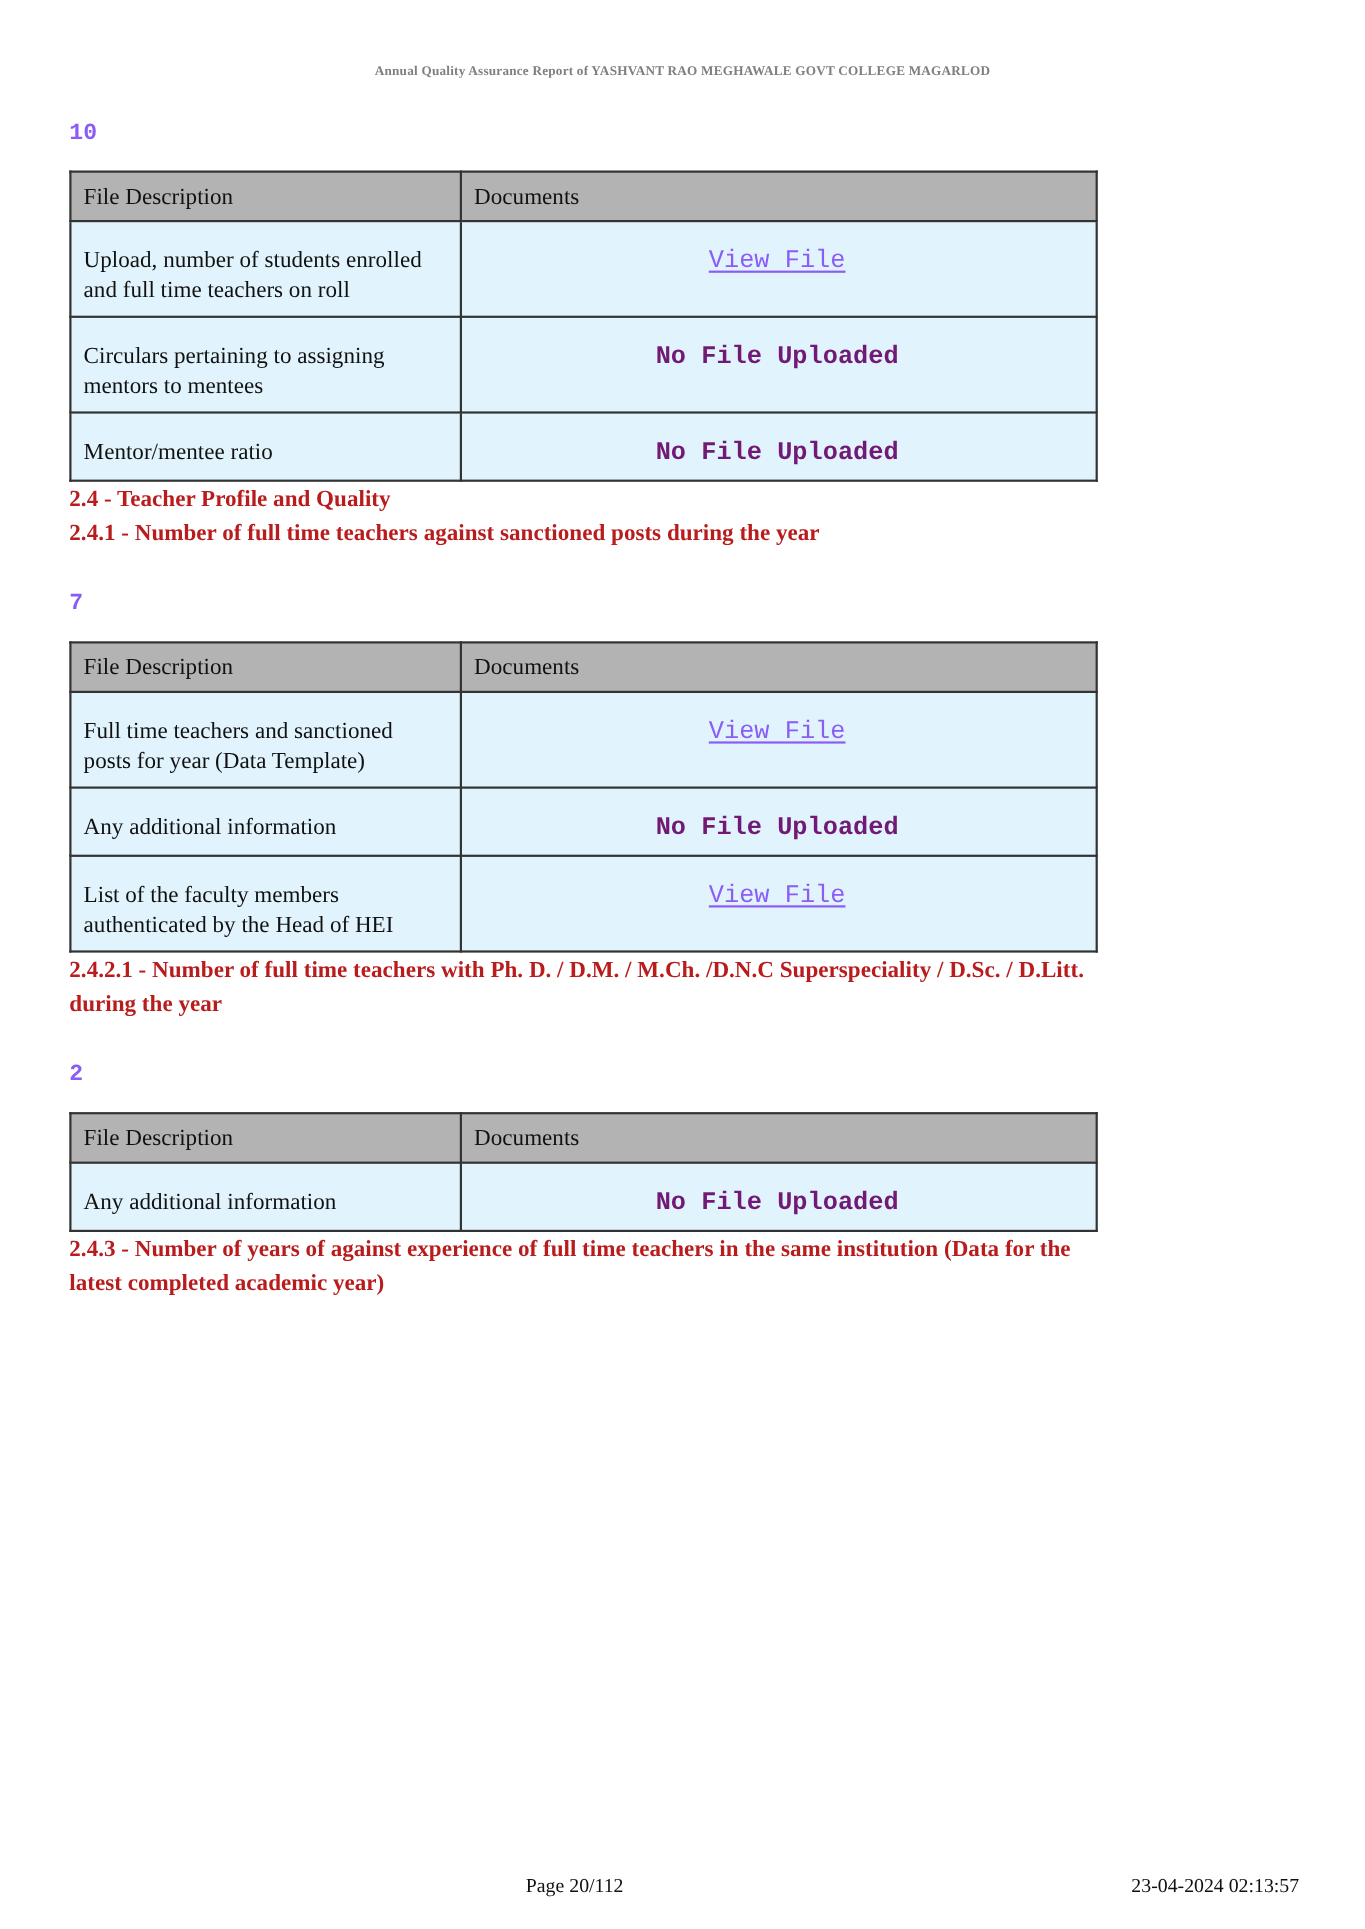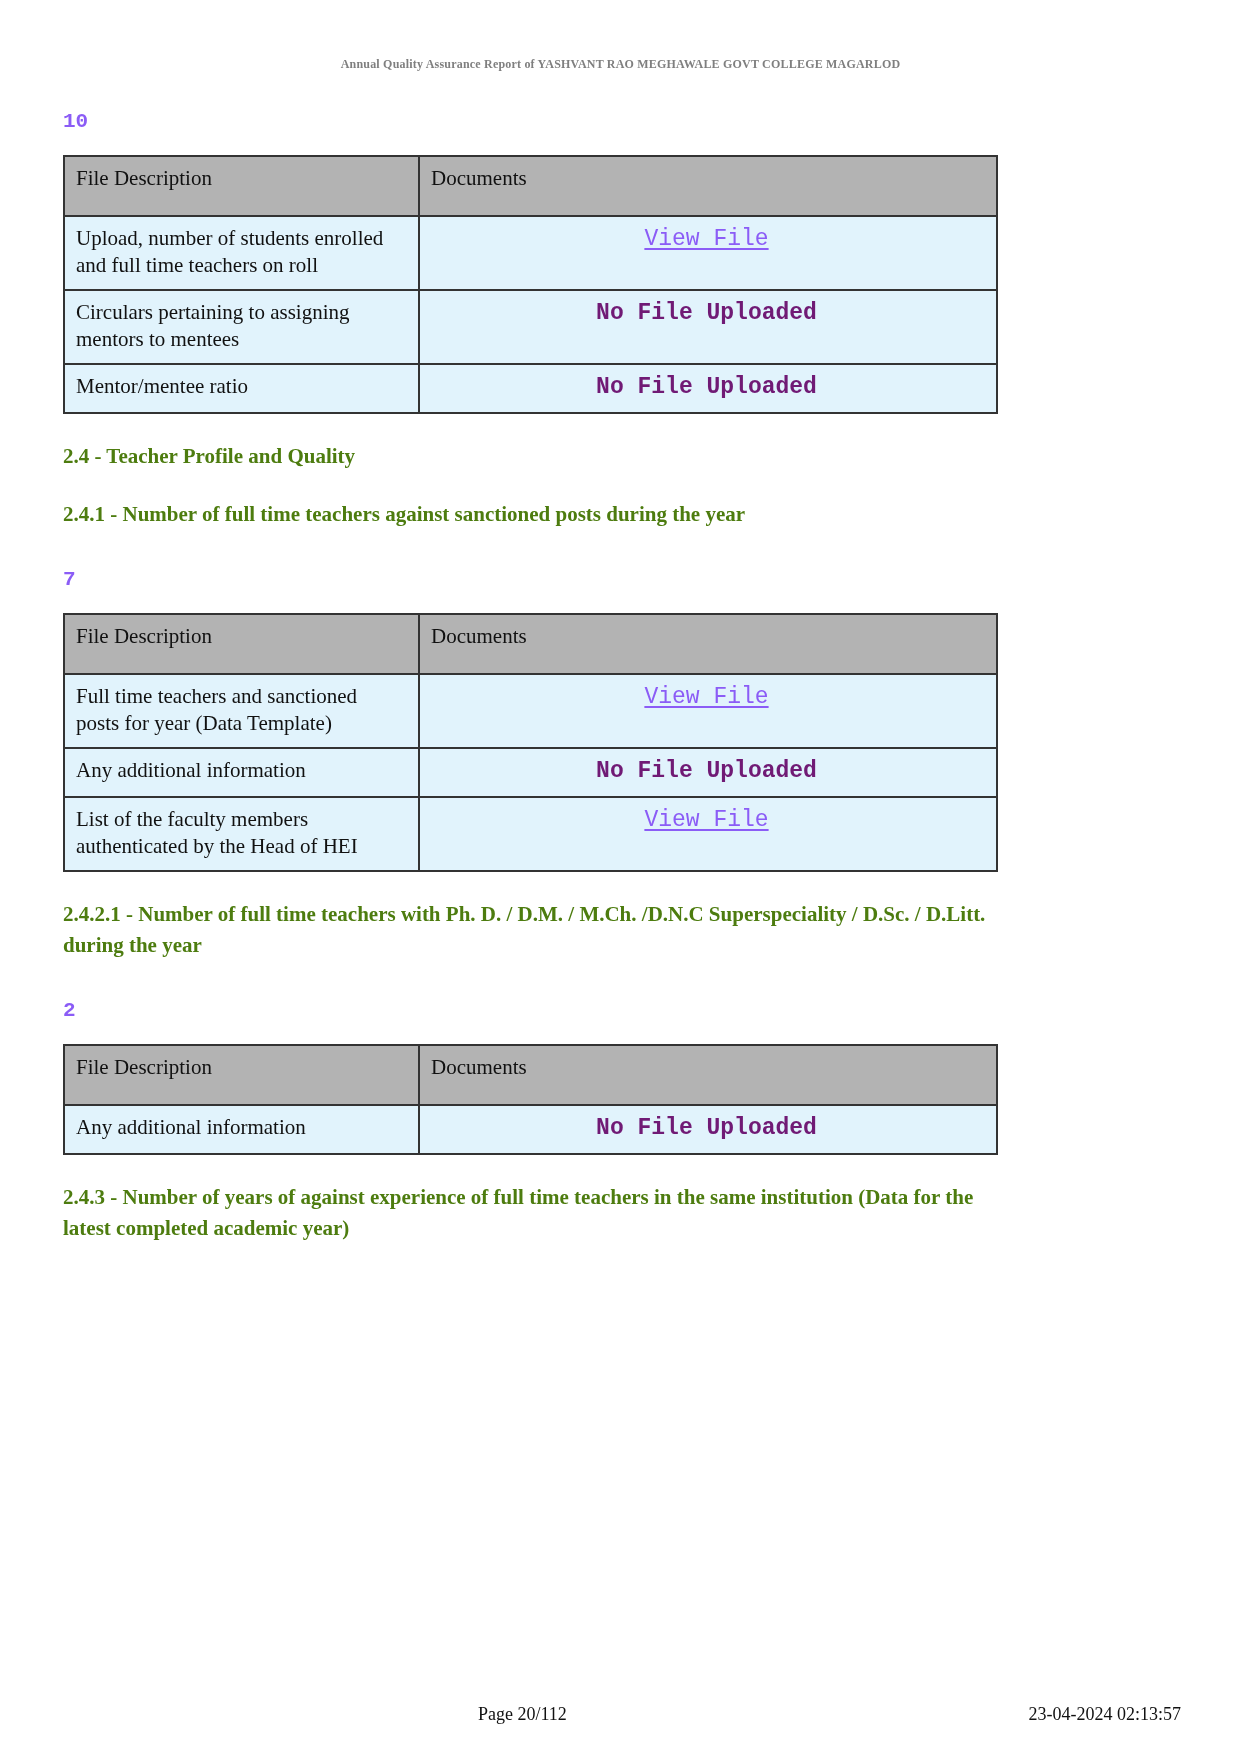--- a/index.html
+++ b/index.html
@@ -40,52 +40,51 @@
     table-layout: fixed;
   }
   table.doc-table th, table.doc-table td {
     border: 2px solid #333333;
   }
   table.doc-table th {
     background: #b3b3b3;
     font-weight: normal;
     text-align: left;
     font-size: 21px;
-    padding: 9px 10px 24px 11px;
+    padding: 9px 10px 9px 11px;
     color: #111111;
   }
   table.doc-table col.c-desc { width: 355px; }
   table.doc-table td {
     background: #e1f3fc;
     vertical-align: top;
     font-size: 21px;
     line-height: 1.28;
-    padding: 8px 14px 10px 11px;
+    padding: 21px 14px 10px 11px;
   }
   td.doc-cell { text-align: center; }
   a.view-file {
     font-family: "Liberation Mono", "DejaVu Sans Mono", monospace;
     font-size: 23px;
     color: #8b5cf6;
     text-decoration: underline;
     text-underline-offset: 3px;
   }
   span.no-file {
     font-family: "Liberation Mono", "DejaVu Sans Mono", monospace;
     font-size: 23px;
     font-weight: bold;
     color: #701a75;
   }
   .sec-heading {
-    margin-top: 27px;
     width: 952px;
     font-size: 21px;
     font-weight: bold;
     line-height: 31px;
-    color: #4d7c0f;
+    color: #b91c1c;
   }
   .footer {
     position: absolute;
     left: 0;
     bottom: 26px;
     width: 1241px;
     height: 24px;
     font-size: 18px;
     color: #111111;
   }

